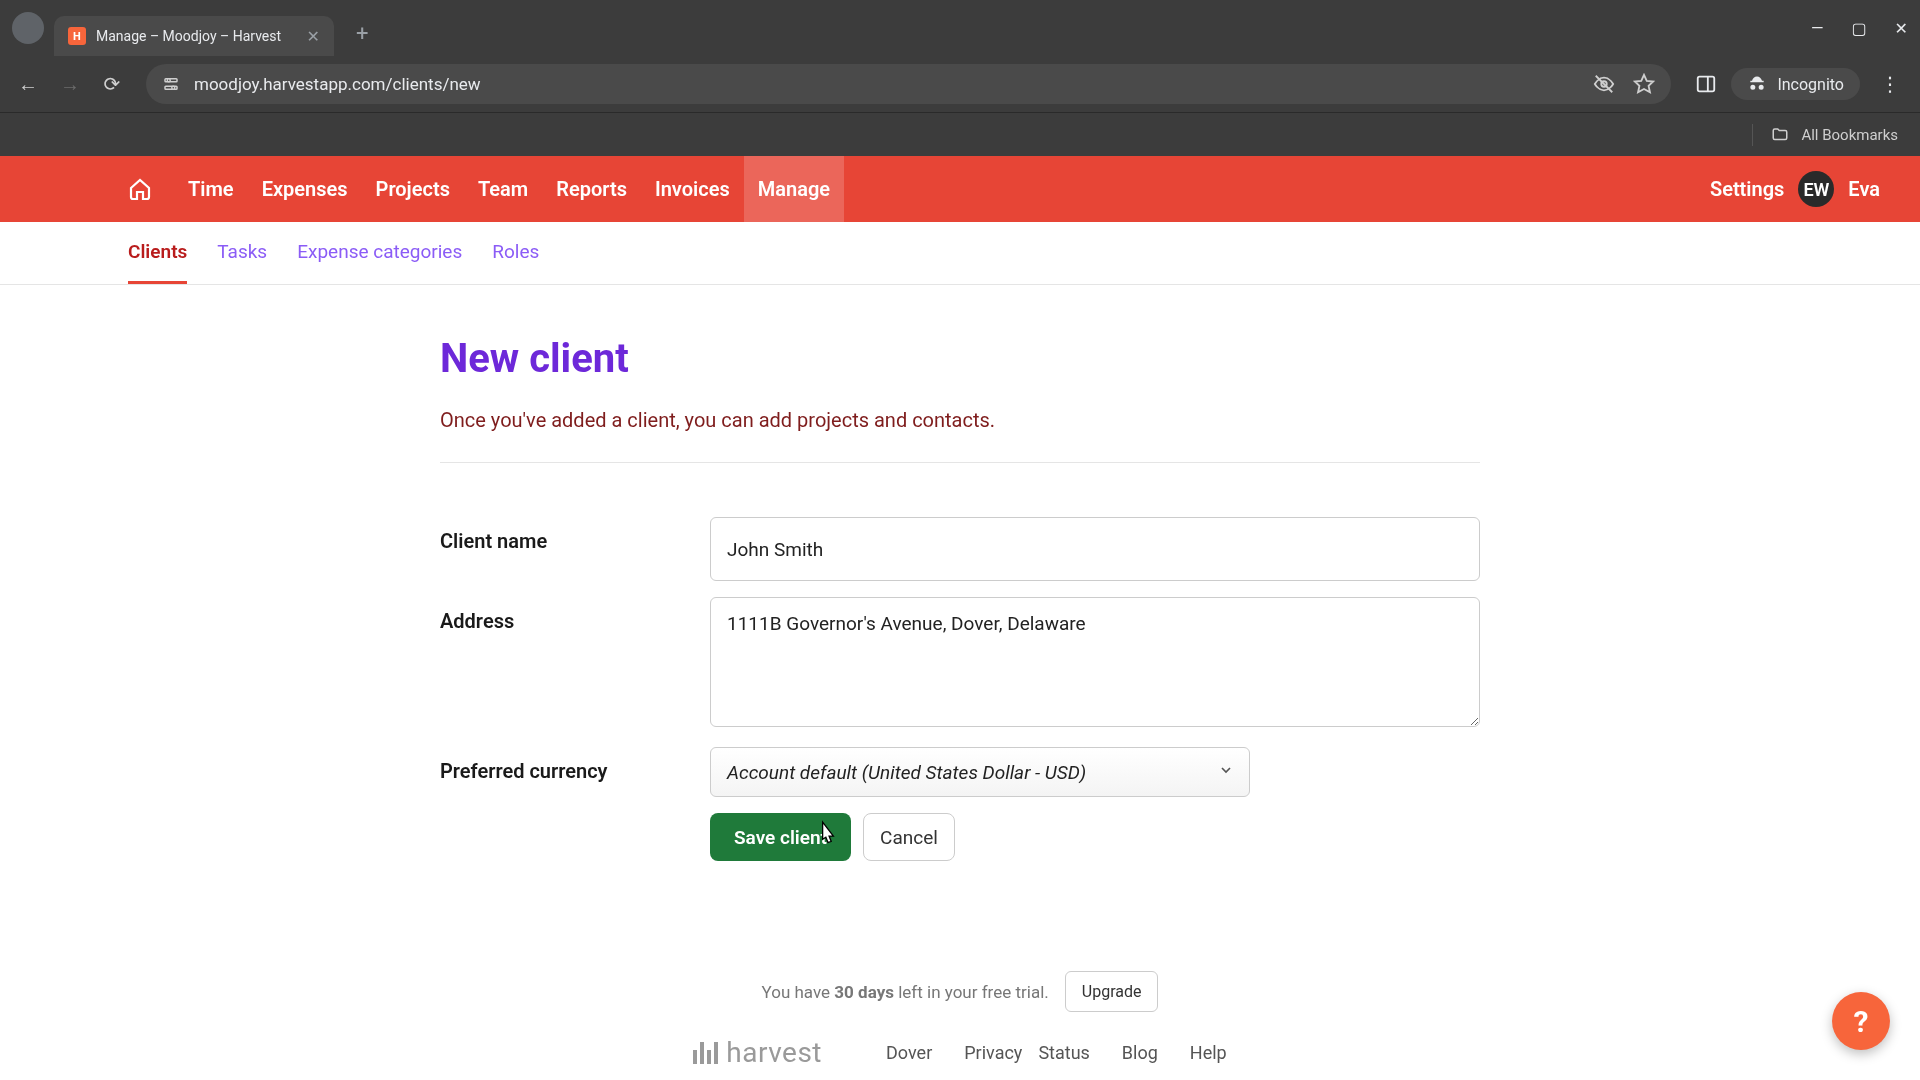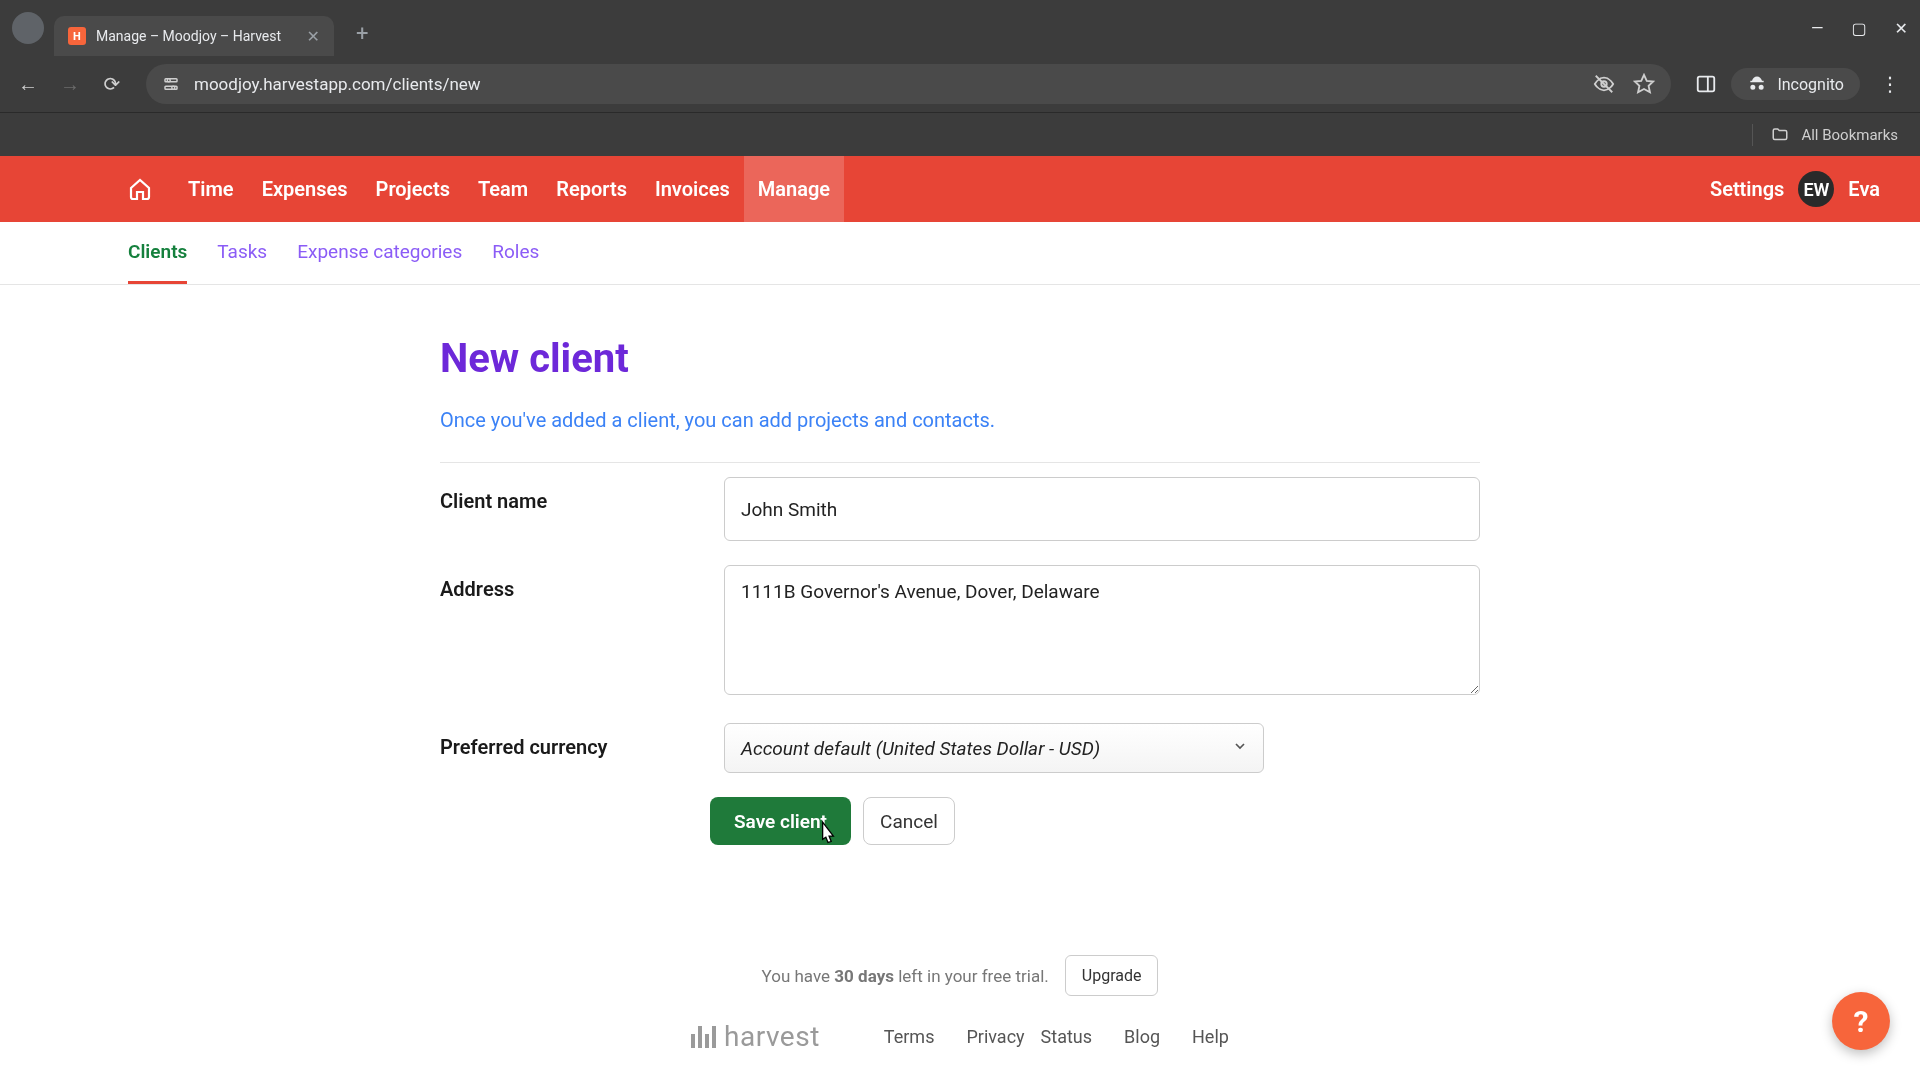--- a/index.html
+++ b/index.html
@@ -37,27 +37,27 @@
 .nav-items { display: flex; gap: 0; height: 100%; align-items: stretch; }
 .nav-item { display: flex; align-items: center; padding: 0 14px; font-size: 20px; font-weight: 600; cursor: pointer; }
 .nav-item.active { background: rgba(255,255,255,0.18); }
 .header-right { margin-left: auto; display: flex; align-items: center; gap: 14px; font-size: 20px; font-weight: 600; }
 .avatar { width: 36px; height: 36px; border-radius: 50%; background: #2a2a2a; color: #fff; display: flex; align-items: center; justify-content: center; font-size: 18px; font-weight: 600; }
 
 
 .subtabs-wrap { border-bottom: 1px solid #e5e5e5; }
 .subtabs { display: flex; gap: 30px; padding: 0 128px; height: 62px; align-items: center; }
 .subtab { font-size: 19px; color: #8b5cf6; cursor: pointer; height: 100%; display: flex; align-items: center; border-bottom: 3px solid transparent; }
-.subtab.active { color: #15803d; font-weight: 600; border-bottom-color: #e74536; }
+.subtab.active { color: #b91c1c; font-weight: 600; border-bottom-color: #e74536; }
 
 
 .main { max-width: 1040px; margin: 0 auto; padding: 50px 0 0; }
 .page-title { font-size: 40px; font-weight: 700; color: #6d28d9; margin-bottom: 26px; }
-.page-sub { font-size: 20px; color: #3b82f6; padding-bottom: 30px; border-bottom: 1px solid #e5e5e5; margin-bottom: 14px; }
-.form-row { display: flex; align-items: flex-start; margin-bottom: 24px; gap: 14px; }
+.page-sub { font-size: 20px; color: #7f1d1d; padding-bottom: 30px; border-bottom: 1px solid #e5e5e5; margin-bottom: 54px; }
+.form-row { display: flex; align-items: flex-start; margin-bottom: 16px; }
 .form-label { width: 270px; font-size: 20px; font-weight: 600; color: #1a1a1a; padding-top: 12px; }
 .form-ctrl { flex: 1; }
 .text-input { width: 100%; height: 64px; border: 1px solid #ccc; border-radius: 6px; padding: 0 16px; font-size: 19px; color: #222; }
 .textarea { width: 100%; height: 130px; border: 1px solid #ccc; border-radius: 6px; padding: 14px 16px; font-size: 19px; color: #222; resize: both; font-family: inherit; }
 .select-wrap { position: relative; width: 540px; }
 .select { width: 100%; height: 50px; border: 1px solid #ccc; border-radius: 6px; padding: 0 16px; font-size: 19px; color: #222; background: linear-gradient(#fff,#f4f4f4); display: flex; align-items: center; cursor: pointer; font-style: italic; }
 .select-caret { position: absolute; right: 16px; top: 50%; transform: translateY(-50%); color: #555; pointer-events: none; }
 .form-actions { margin-left: 270px; display: flex; gap: 12px; }
 .btn-primary { background: #1f7a3a; color: #fff; border: none; border-radius: 8px; height: 48px; padding: 0 24px; font-size: 19px; font-weight: 600; cursor: pointer; }
 .btn-secondary { background: #fff; color: #333; border: 1px solid #ccc; border-radius: 8px; height: 48px; padding: 0 16px; font-size: 19px; cursor: pointer; }
@@ -223,21 +223,21 @@
   <div class="footer-links">
     <span class="harvest-logo">
       <span class="harvest-bars">
         <span style="height:14px"></span>
           <span style="height:22px"></span>
           <span style="height:14px"></span>
           <span style="height:22px"></span>
       </span>
       <span>harvest</span>
     </span>
-    <span id="footer-links-slot"><span class="footer-link" style="margin-left: 32px;">Terms</span><span class="footer-link" style="margin-left: 32px;">Privacy</span><span class="footer-link" style="margin-left: 16px;">Status</span><span class="footer-link" style="margin-left: 32px;">Blog</span><span class="footer-link" style="margin-left: 32px;">Help</span></span>
+    <span id="footer-links-slot"><span class="footer-link" style="margin-left: 32px;">Dover</span><span class="footer-link" style="margin-left: 32px;">Privacy</span><span class="footer-link" style="margin-left: 16px;">Status</span><span class="footer-link" style="margin-left: 32px;">Blog</span><span class="footer-link" style="margin-left: 32px;">Help</span></span>
   </div>
 </div>
 
 <div class="help-fab">?</div>
 
 <svg class="fake-cursor" width="26" height="30" viewBox="0 0 24 28">
   <path d="M7 2v16l3-2 2 5 3-1-2-5h4L7 2z" fill="#fff" stroke="#000" stroke-width="1.2"></path>
 </svg>
 
 </body></html>

